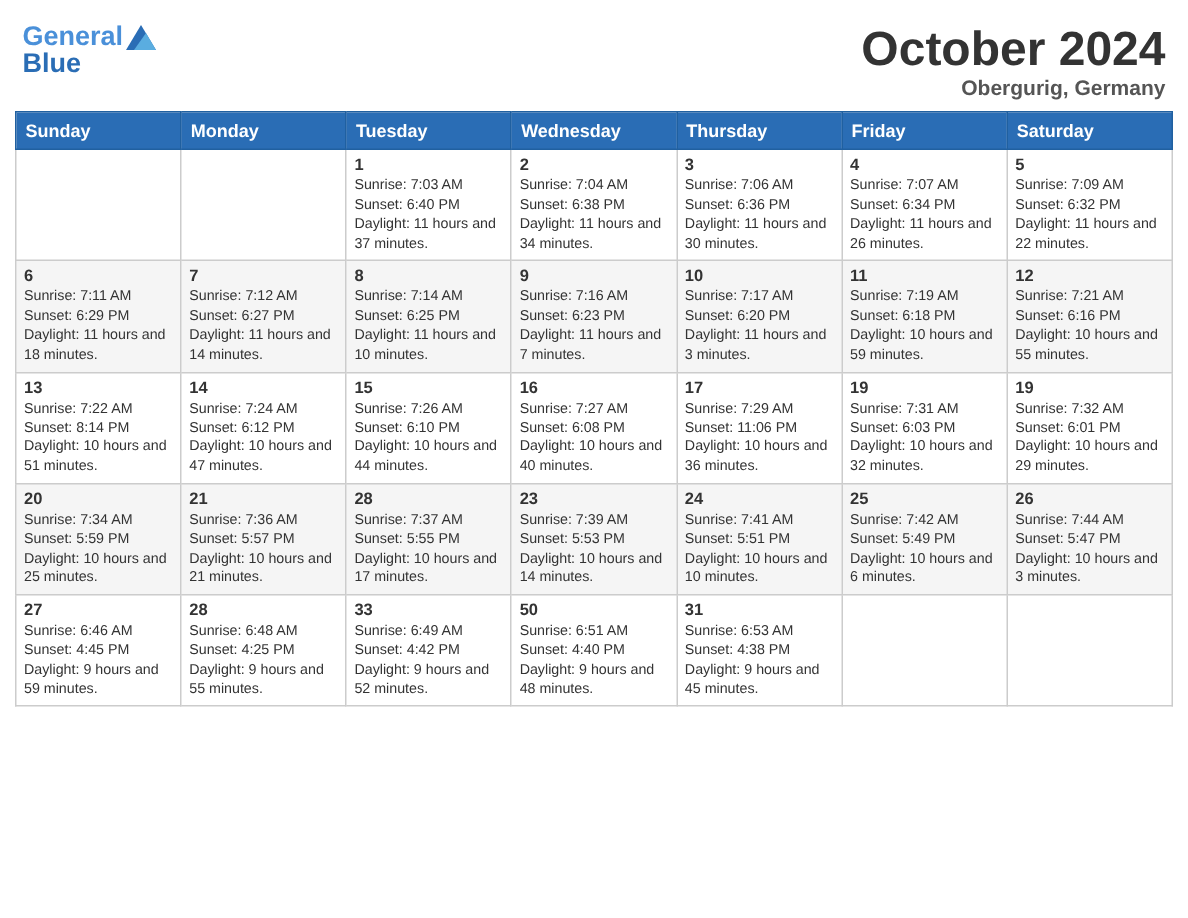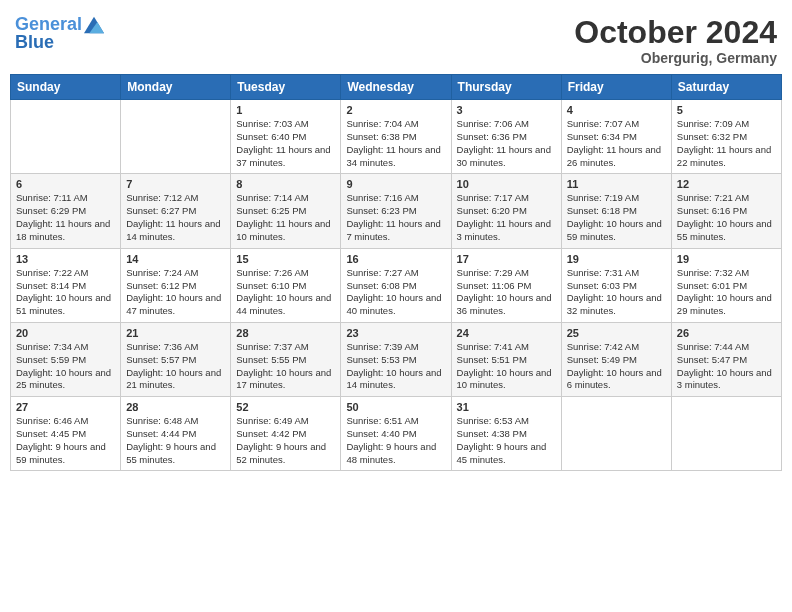--- a/index.html
+++ b/index.html
@@ -299,25 +299,25 @@
       <tr>
         <td>
           <span class="day-number">27</span>
           <div class="day-info">Sunrise: 6:46 AM
 Sunset: 4:45 PM
 Daylight: 9 hours and 59 minutes.</div>
         </td>
         <td>
           <span class="day-number">28</span>
           <div class="day-info">Sunrise: 6:48 AM
-Sunset: 4:44 PM
+Sunset: 4:25 PM
 Daylight: 9 hours and 55 minutes.</div>
         </td>
         <td>
-          <span class="day-number">52</span>
+          <span class="day-number">33</span>
           <div class="day-info">Sunrise: 6:49 AM
 Sunset: 4:42 PM
 Daylight: 9 hours and 52 minutes.</div>
         </td>
         <td>
           <span class="day-number">50</span>
           <div class="day-info">Sunrise: 6:51 AM
 Sunset: 4:40 PM
 Daylight: 9 hours and 48 minutes.</div>
         </td>

